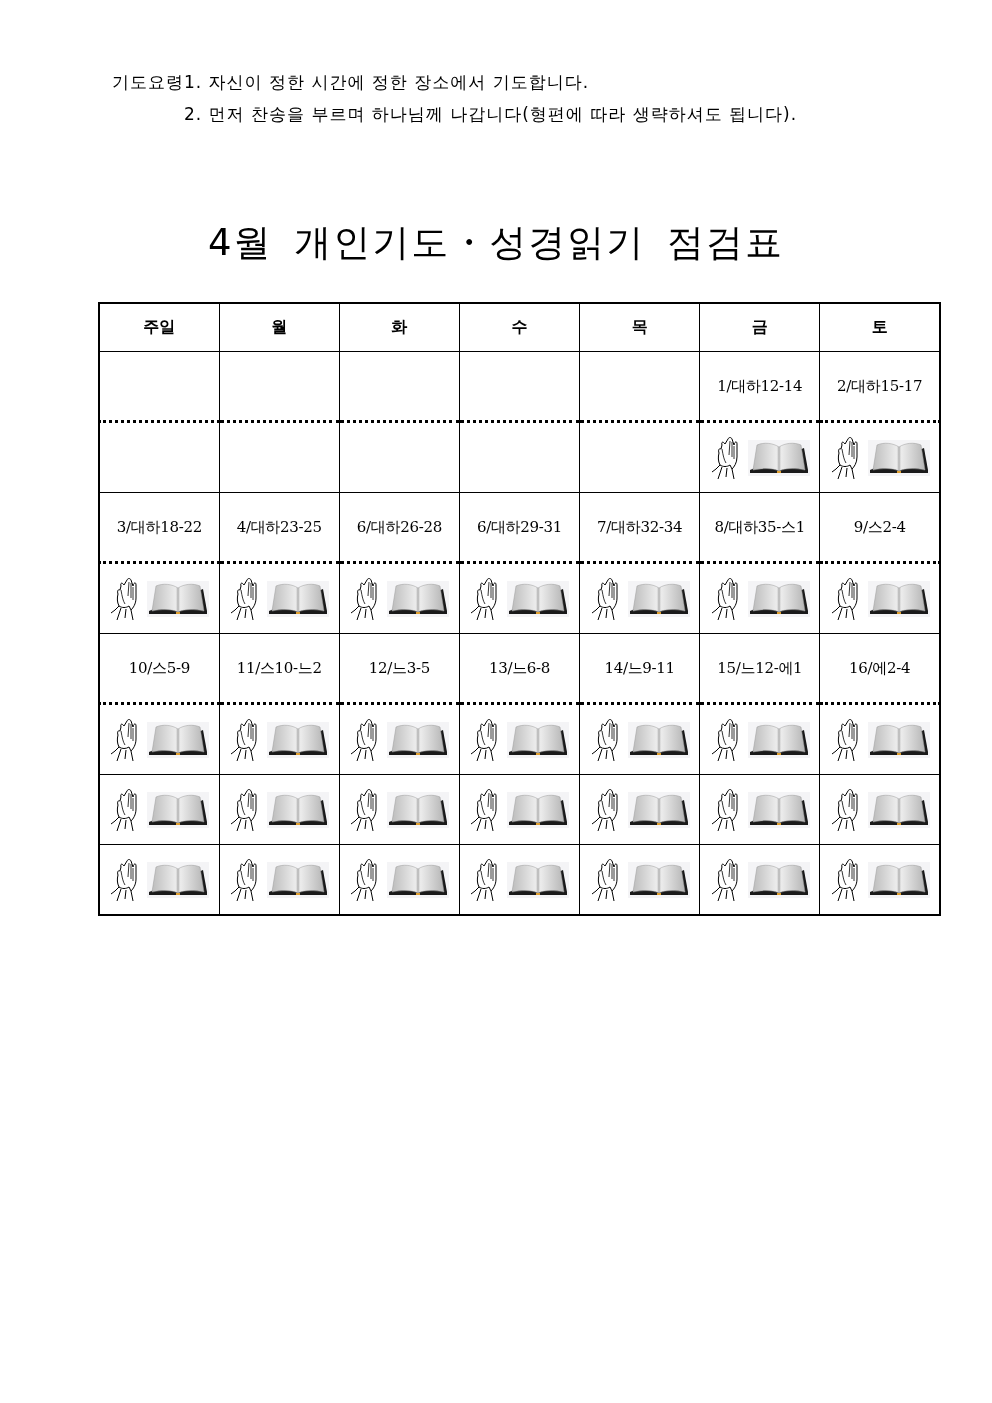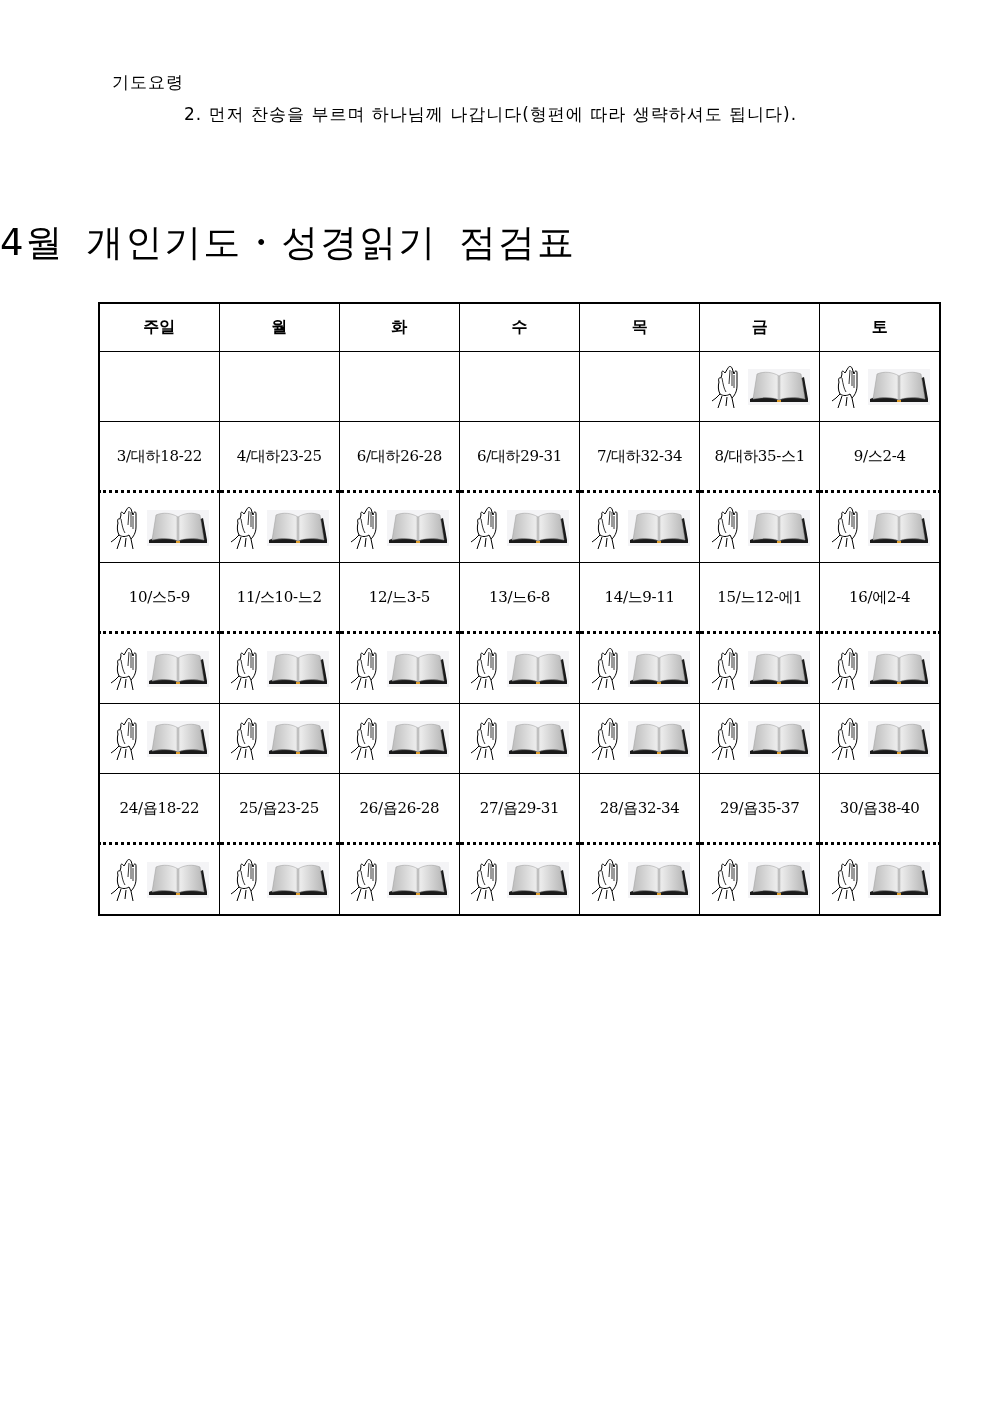--- a/index.html
+++ b/index.html
@@ -31,21 +31,21 @@
     .instr-label {
       width: 90px;
       display: inline-block;
       text-align: right;
     }
     .title {
       position: absolute;
       left: 0;
       width: 992px;
       top: 218px;
-      text-align: left;
+      text-align: center;
       font-family: "DejaVu Sans", sans-serif;
       font-size: 37px;
       letter-spacing: 2px;
       word-spacing: 8px;
     }
     table.checklist {
       position: absolute;
       left: 98px;
       top: 302px;
       width: 843px;
@@ -96,21 +96,21 @@
       height: 36px;
       display: inline-block;
       background: #f2f2f4;
     }
   </style>
 </head>
 <body>
 
 <div class="instructions">
   <div class="instr-row">
-    <span class="instr-label">기도요령</span>
+    <span class="instr-label">기도요령</span><span>1. 자신이 정한 시간에 정한 장소에서 기도합니다.</span>
   </div>
   <div class="instr-row">
     <span class="instr-label"></span><span>2. 먼저 찬송을 부르며 하나님께 나갑니다(형편에 따라 생략하셔도 됩니다).</span>
   </div>
 </div>
 
 <div class="title">4월 개인기도・성경읽기 점검표</div>
 
 <table class="checklist">
   <thead>
@@ -118,20 +118,29 @@
       <th>주일</th>
       <th>월</th>
       <th>화</th>
       <th>수</th>
       <th>목</th>
       <th>금</th>
       <th>토</th>
     </tr>
   </thead>
   <tbody id="tbody">
+      <tr class="verse-row">
+        <td></td>
+        <td></td>
+        <td></td>
+        <td></td>
+        <td></td>
+        <td>1/대하12-14</td>
+        <td>2/대하15-17</td>
+      </tr>
       <tr class="check-row">
         <td></td>
         <td></td>
         <td></td>
         <td></td>
         <td></td>
         <td>
   <span class="icons">
     <svg class="hand-icon" viewBox="0 0 32 46">
       <path d="M18 4 C19 2 21 2 22 4 L24 10 C25 6 27 6 27 9 L27 22 C27 28 24 32 22 34 L24 44" fill="none" stroke="#000" stroke-width="1"></path>
@@ -770,29 +779,20 @@
       </defs>
       <rect x="0" y="0" width="62" height="36" fill="#f4f4f6"></rect>
       <path d="M2 33 L60 33 L60 30 L56 8 L2 30 Z" fill="#1a1a1a"></path>
       <path d="M5 30 L9 5 C16 2 25 3 31 7 C37 3 46 2 53 5 L57 30 C47 28 38 28 31 31 C24 28 15 28 5 30 Z" fill="url(#pg)" stroke="#9a9a9a" stroke-width="0.5"></path>
       <path d="M31 7 L31 31" stroke="#a0a0a0" stroke-width="0.6"></path>
       <rect x="29" y="31" width="4" height="2" fill="#e0a030"></rect>
     </svg>
   </span>
 </td>
       </tr>
-      <tr class="verse-row">
-        <td>24/욥18-22</td>
-        <td>25/욥23-25</td>
-        <td>26/욥26-28</td>
-        <td>27/욥29-31</td>
-        <td>28/욥32-34</td>
-        <td>29/욥35-37</td>
-        <td>30/욥38-40</td>
-      </tr>
       <tr class="check-row">
         <td>
   <span class="icons">
     <svg class="hand-icon" viewBox="0 0 32 46">
       <path d="M18 4 C19 2 21 2 22 4 L24 10 C25 6 27 6 27 9 L27 22 C27 28 24 32 22 34 L24 44" fill="none" stroke="#000" stroke-width="1"></path>
       <path d="M18 4 L15 9 C13 6 11 7 12 10 L11 14 C9 13 8 15 9 18 C8 22 8 26 10 30 L6 34 L2 37" fill="none" stroke="#000" stroke-width="1"></path>
       <path d="M20 6 L19 20 M22 7 L22 22 M24 11 L24 24" fill="none" stroke="#000" stroke-width="0.8"></path>
       <path d="M10 30 C13 32 17 32 20 30 L22 34 M12 32 L8 44 M17 33 L16 42" fill="none" stroke="#000" stroke-width="1"></path>
       <path d="M12 14 C13 20 14 25 16 28" fill="none" stroke="#000" stroke-width="0.8"></path>
     </svg>

